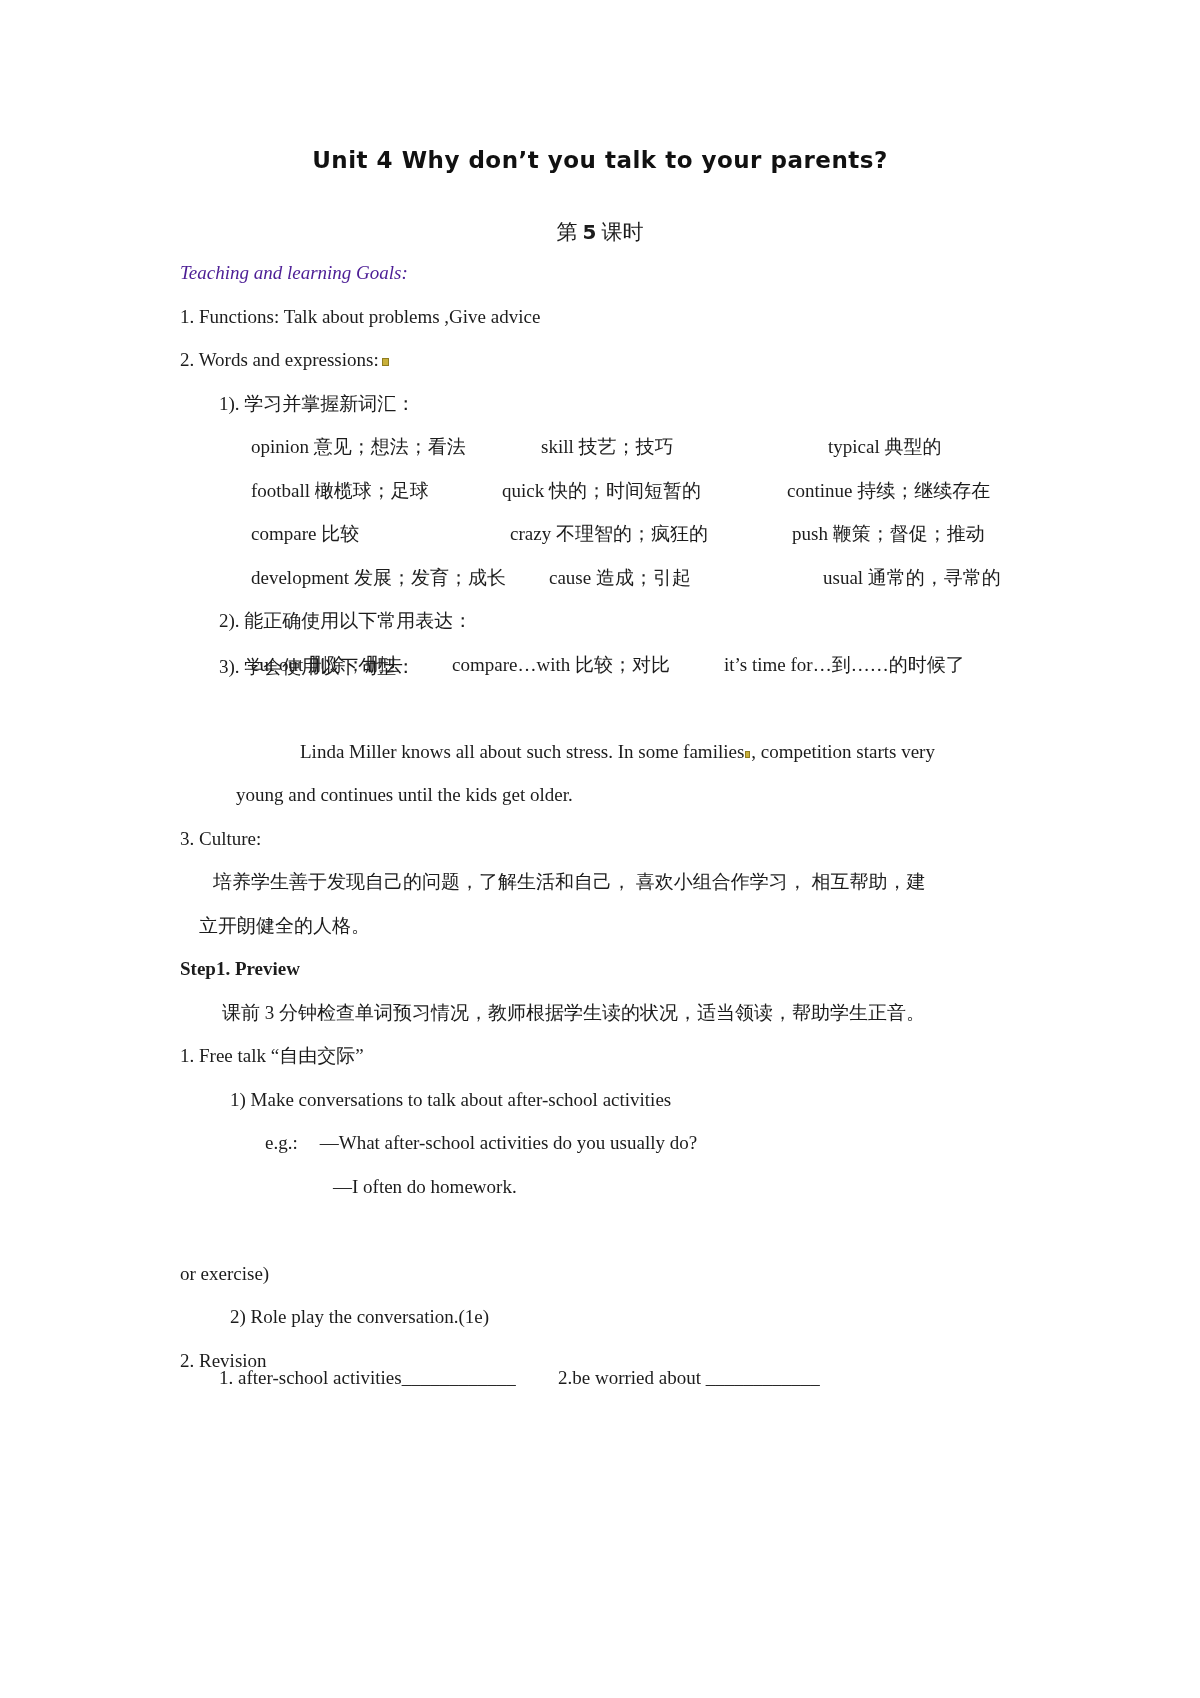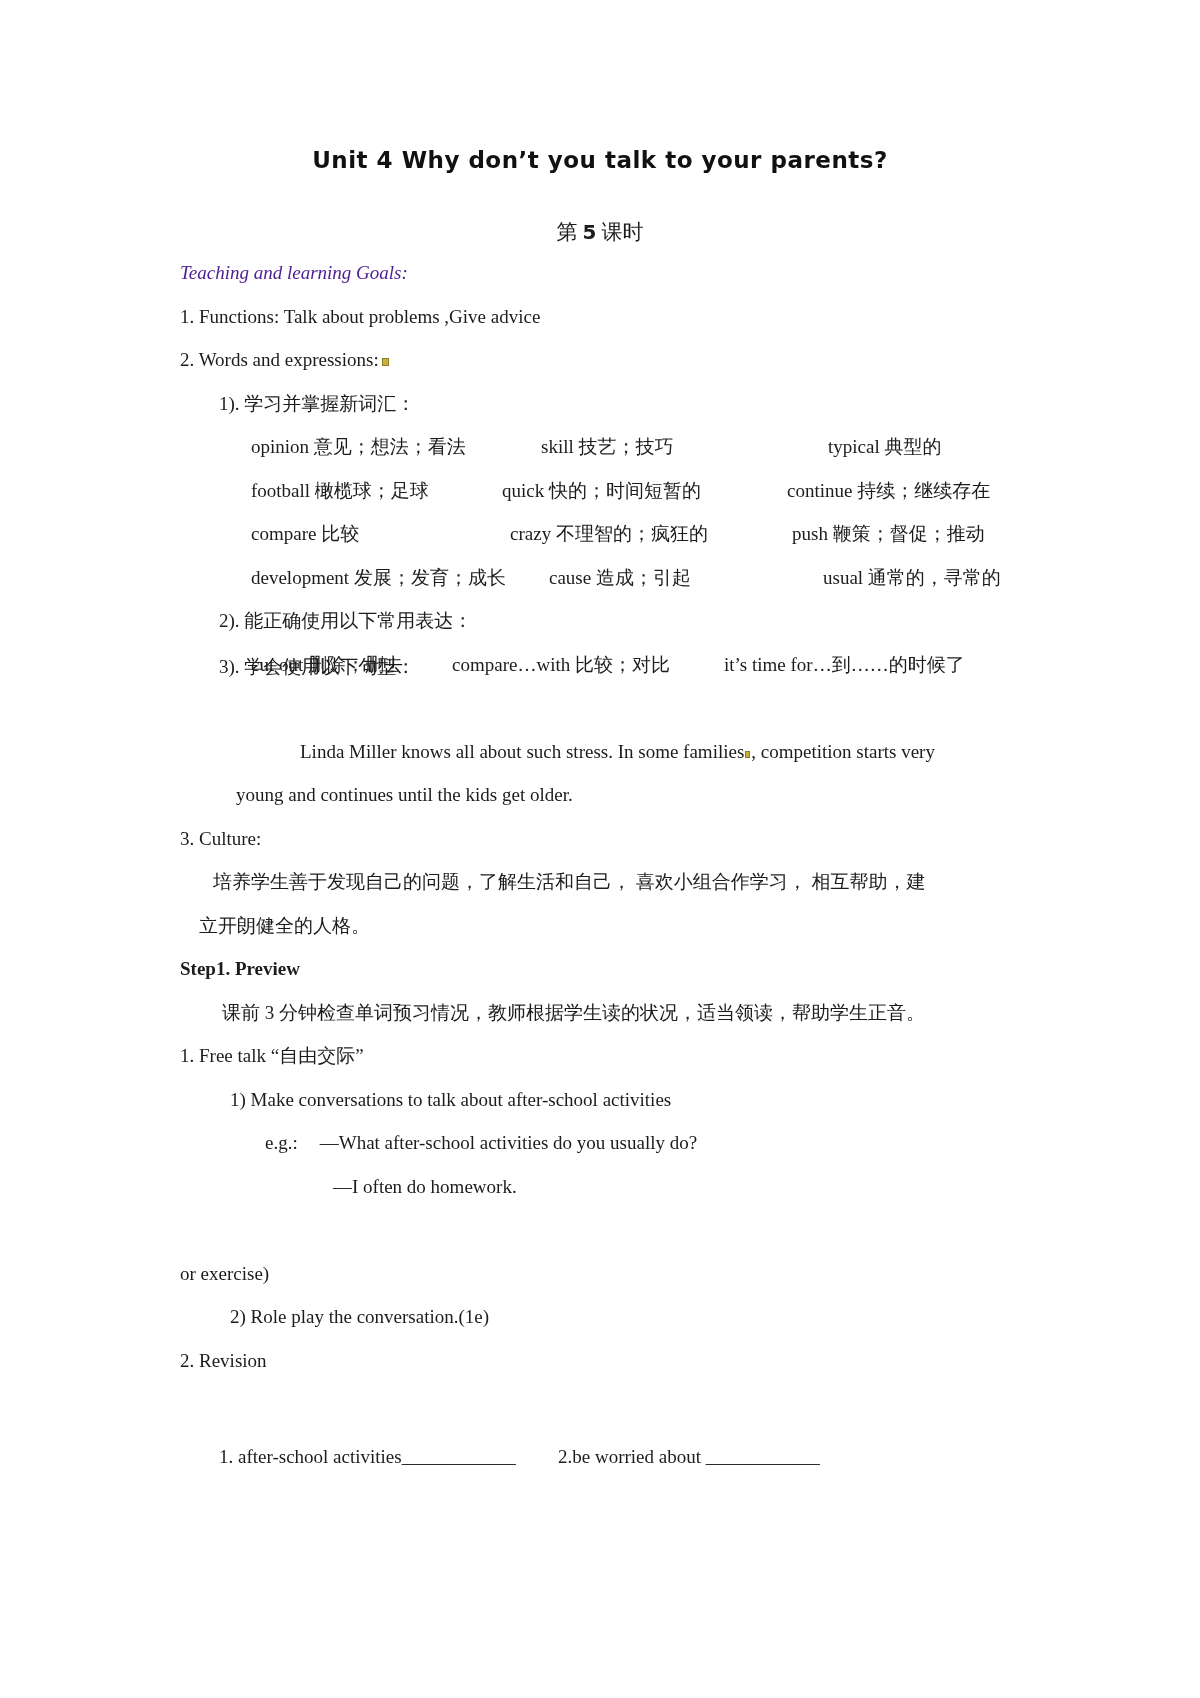--- a/index.html
+++ b/index.html
@@ -140,18 +140,18 @@
 
   <div class="line" style="top:1172px;left:333px;">—I often do homework.</div>
 
 
   <div class="line" style="top:1259px;left:180px;">or exercise)</div>
 
   <div class="line" style="top:1302px;left:230px;">2) Role play the conversation.(1e)</div>
 
   <div class="line" style="top:1346px;left:180px;">2. Revision</div>
 
-  <div class="line row rev" style="top:1442px;text-align:right;">
+  <div class="line row rev" style="top:1363px;text-align:right;">
     <span class="c ca">1. after-school activities____________</span>
     <span class="c cb">2.be worried about ____________</span>
   </div>
 
 </div>
 
 </body></html>

